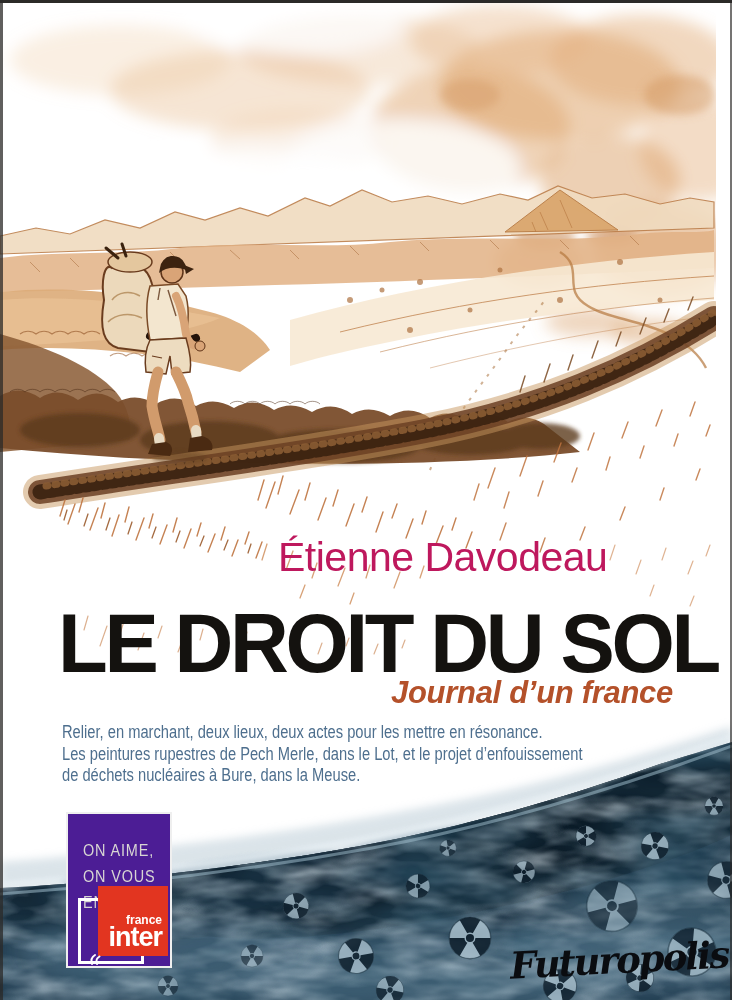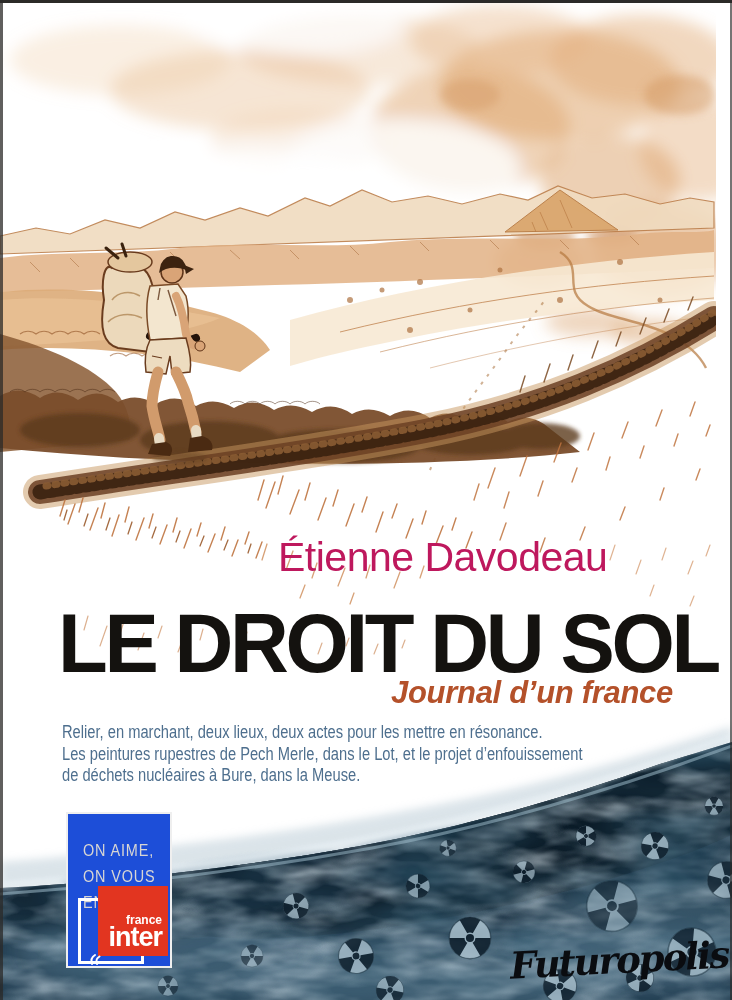--- a/index.html
+++ b/index.html
@@ -9,21 +9,21 @@
   .edge-top{position:absolute;top:0;left:0;right:0;height:3px;background:#2b2a28;z-index:9;}
   .edge-left{position:absolute;top:0;left:0;bottom:0;width:3px;background:rgba(43,42,40,.75);z-index:9;}
   .edge-right{position:absolute;top:0;right:0;bottom:0;width:2px;background:rgba(43,42,40,.65);z-index:9;}
 
   .txt{position:absolute;z-index:5;}
   .author{left:278px;top:534px;font-size:41px;font-weight:500;letter-spacing:-0.5px;color:#be185d;white-space:nowrap;}
   .title{left:58px;top:601px;font-size:84px;line-height:84px;font-weight:800;letter-spacing:-3.5px;color:#14120f;white-space:nowrap;transform:scaleX(.97);transform-origin:left top;}
   .subtitle{right:59px;top:676px;font-size:31px;line-height:34px;font-style:italic;font-weight:700;letter-spacing:-0.3px;color:#b4512a;white-space:nowrap;}
   .blurb{left:62px;top:722px;font-size:17.5px;line-height:21.6px;font-weight:500;color:#4e6f8e;white-space:pre-line;transform:scaleX(.84);transform-origin:left top;}
 
-  .badge{position:absolute;left:66px;top:812px;width:102px;height:152px;background:#1d4ed8;
+  .badge{position:absolute;left:66px;top:812px;width:102px;height:152px;background:#4c1d95;
          border:2px solid #efefef;z-index:6;}
   .badge-lines{margin:24px 0 0 15px;color:#d8d6d3;font-size:17px;line-height:26px;letter-spacing:1px;
                transform:scaleX(.85);transform-origin:left top;white-space:nowrap;}
   .fi-wrap{position:absolute;left:18px;top:70px;width:80px;height:78px;}
   .fi-back{position:absolute;left:-8px;top:14px;width:60px;height:60px;border:3px solid #ffffff;background:transparent;}
   .fi-red{position:absolute;left:12px;top:2px;width:70px;height:70px;background:#e23520;
           display:flex;flex-direction:column;justify-content:flex-end;align-items:flex-end;padding:0 6px 7px 0;box-sizing:border-box;}
   .fi-france{color:#fff;font-size:12px;font-weight:700;line-height:10px;letter-spacing:0;}
   .fi-inter{color:#fff;font-size:27px;font-weight:700;line-height:24px;letter-spacing:-1px;}
   .fi-quote{position:absolute;left:2px;bottom:-4px;}

